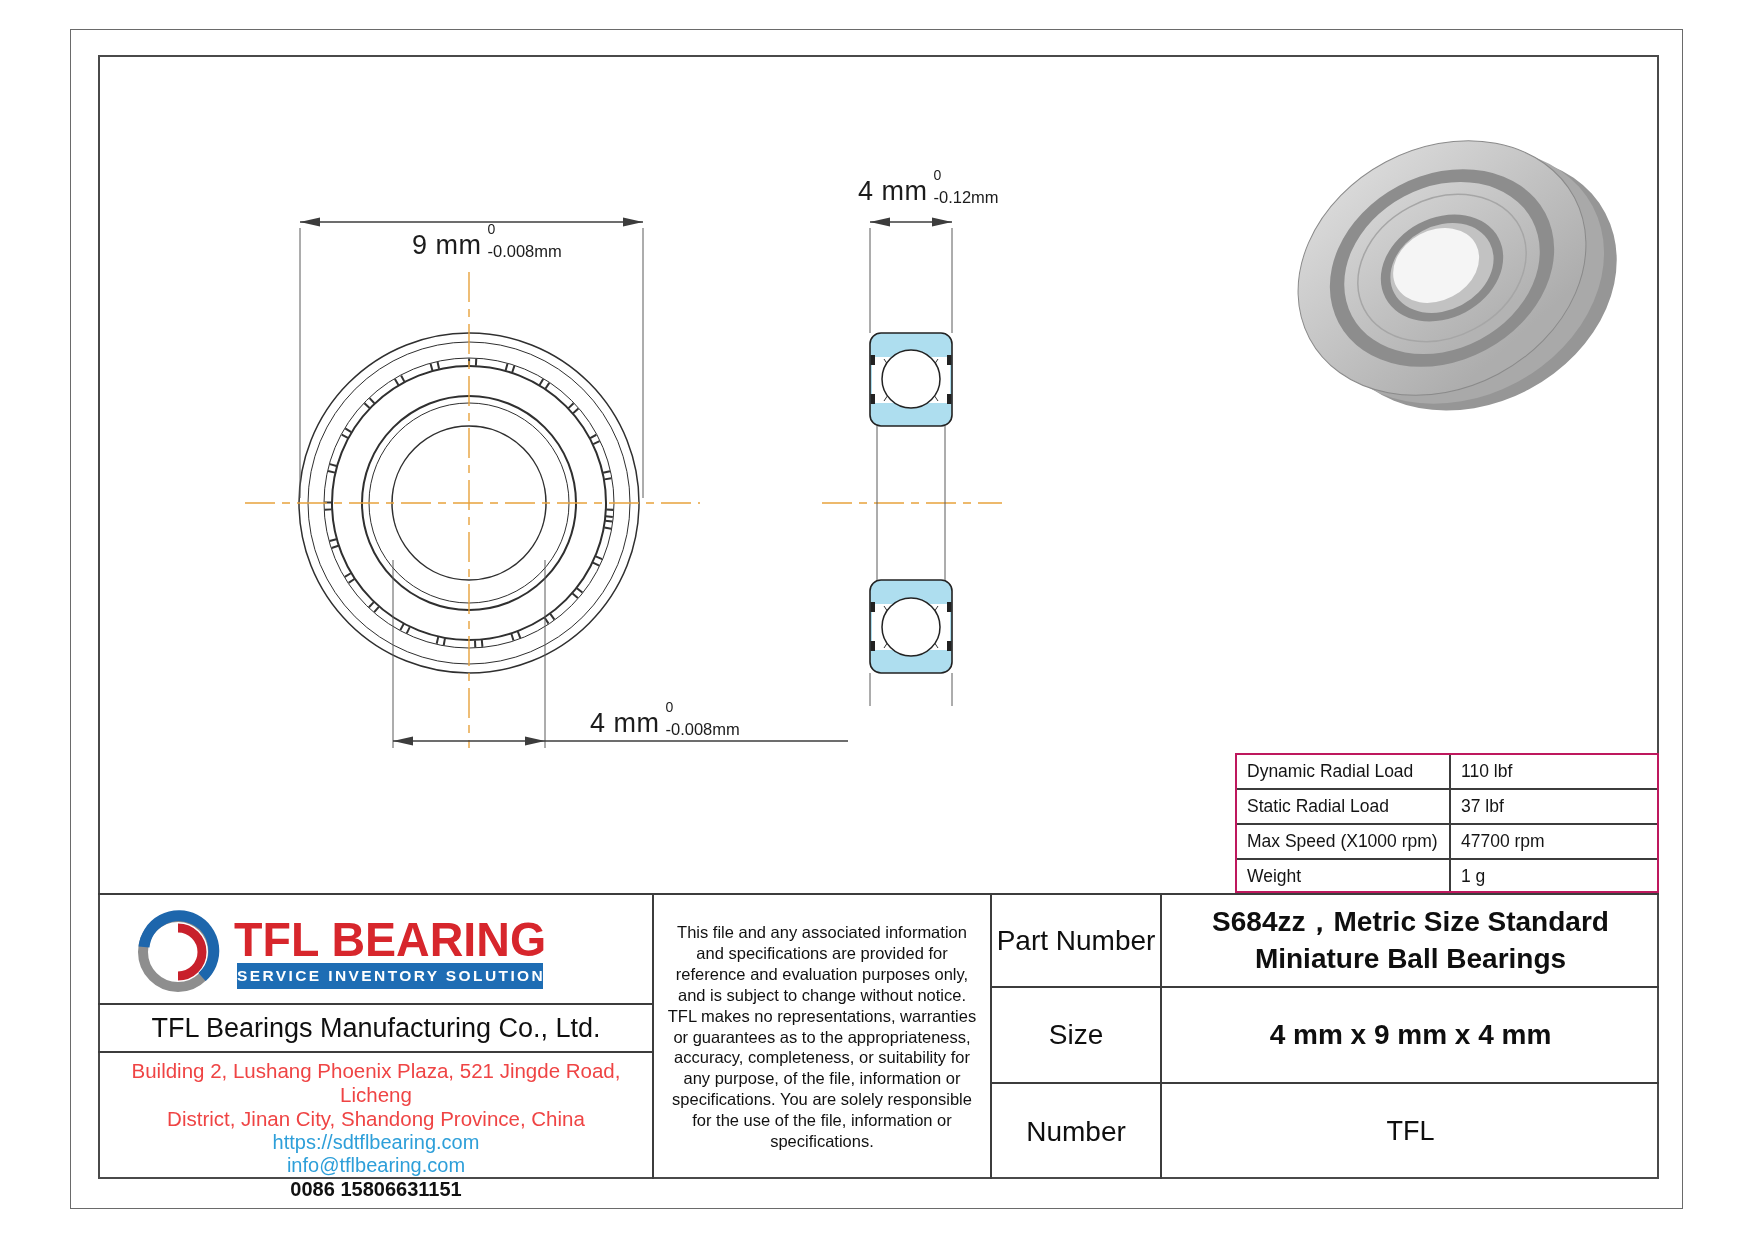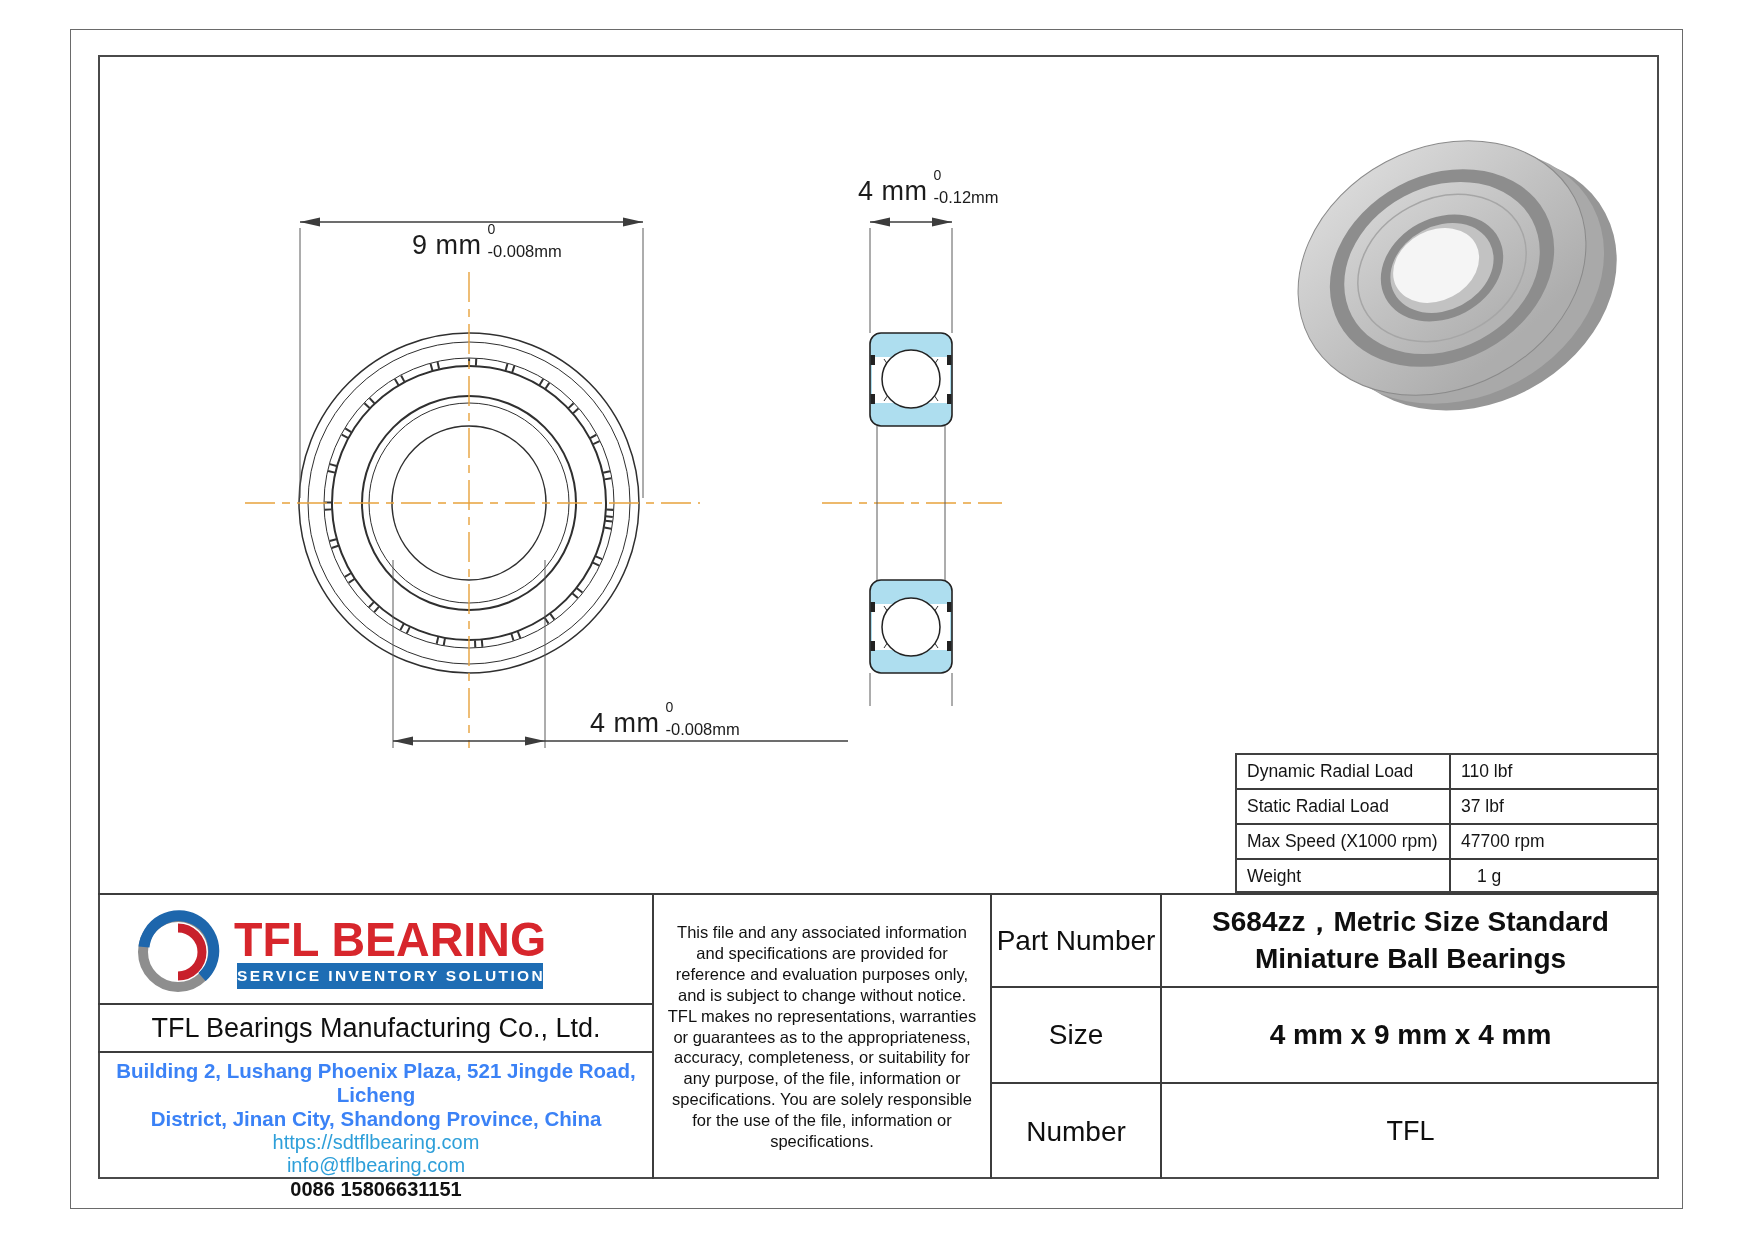--- a/index.html
+++ b/index.html
@@ -24,21 +24,21 @@
 
   
   .spec-cell{position:absolute;font-size:17.5px;font-weight:500;color:#141414;white-space:nowrap;}
 
   
   .cell-text{position:absolute;text-align:center;}
   #brand-text{font-size:48px;font-weight:800;color:#d7262c;line-height:1;letter-spacing:0px;transform:scaleX(.97);transform-origin:left;white-space:nowrap;}
   #tagline-bar{position:absolute;background:#1e6db4;color:#ffffff;text-align:center;
     font-size:15.5px;font-weight:700;letter-spacing:2.4px;line-height:26px;white-space:nowrap;}
   #company-name{font-size:27px;font-weight:500;color:#101010;}
-  .addr{font-size:20.5px;font-weight:700;line-height:24px;color:#3b82f6;}
+  .addr{font-size:20.5px;font-weight:400;line-height:24px;color:#ef4444;}
   .link{color:#2e9fd9;font-size:20px;font-weight:500;line-height:23px;text-decoration:none;display:block;}
   #phone{font-size:20px;font-weight:600;line-height:24px;color:#111;}
   #disclaimer-cell{position:absolute;display:flex;align-items:center;justify-content:center;}
   #disclaimer-text{width:316px;font-size:16.5px;line-height:1.27;font-weight:500;color:#111;text-align:center;}
   .field-label{position:absolute;display:flex;align-items:center;justify-content:center;font-size:28px;font-weight:500;color:#0f0f0f;}
   .field-value{position:absolute;display:flex;align-items:center;justify-content:center;font-weight:700;font-size:28px;color:#0f0f0f;text-align:center;}
   .field-value .inner{width:470px;line-height:1.3;}
   #field-value-brand{font-weight:500;font-size:27px;}
 </style>
 </head>
@@ -158,34 +158,34 @@
   </div>
 
   <div class="dim" id="dim-bore" style="left:590px;top:700px;">
     <span class="val">4 mm</span>
     <span class="tol">
       <span class="t">0</span>
       <span class="b">-0.008mm</span>
     </span>
   </div>
 
-  <div style="position:absolute;left:1235px;top:753px;width:424px;height:140px;border:2px solid #404040;box-sizing:border-box;">
+  <div style="position:absolute;left:1235px;top:753px;width:424px;height:140px;border:2px solid #be185d;box-sizing:border-box;">
     <div class="line" style="left:0;top:33px;width:420px;height:2px;"></div>
     <div class="line" style="left:0;top:68px;width:420px;height:2px;"></div>
     <div class="line" style="left:0;top:103px;width:420px;height:2px;"></div>
     <div class="line" style="left:212px;top:0;width:2px;height:136px;"></div>
 
     <span class="spec-cell" style="left:10px;top:6px;">Dynamic Radial Load</span>
     <span class="spec-cell" style="left:224px;top:6px;">110 lbf</span>
     <span class="spec-cell" style="left:10px;top:41px;">Static Radial Load</span>
     <span class="spec-cell" style="left:224px;top:41px;">37 lbf</span>
     <span class="spec-cell" style="left:10px;top:76px;">Max Speed (X1000 rpm)</span>
     <span class="spec-cell" style="left:224px;top:76px;">47700 rpm</span>
     <span class="spec-cell" style="left:10px;top:111px;">Weight</span>
-    <span class="spec-cell" style="left:240px;top:111px;">1 g</span>
+    <span class="spec-cell" style="left:224px;top:111px;">1 g</span>
   </div>
 
   <div class="line" style="left:98px;top:893px;width:1561px;height:2px;"></div>
   <div class="line" style="left:652px;top:893px;width:2px;height:286px;"></div>
   <div class="line" style="left:990px;top:893px;width:2px;height:286px;"></div>
   <div class="line" style="left:1160px;top:893px;width:2px;height:286px;"></div>
   <div class="line" style="left:98px;top:1003px;width:554px;height:2px;"></div>
   <div class="line" style="left:98px;top:1051px;width:554px;height:2px;"></div>
   <div class="line" style="left:990px;top:986px;width:669px;height:2px;"></div>
   <div class="line" style="left:990px;top:1082px;width:669px;height:2px;"></div>

